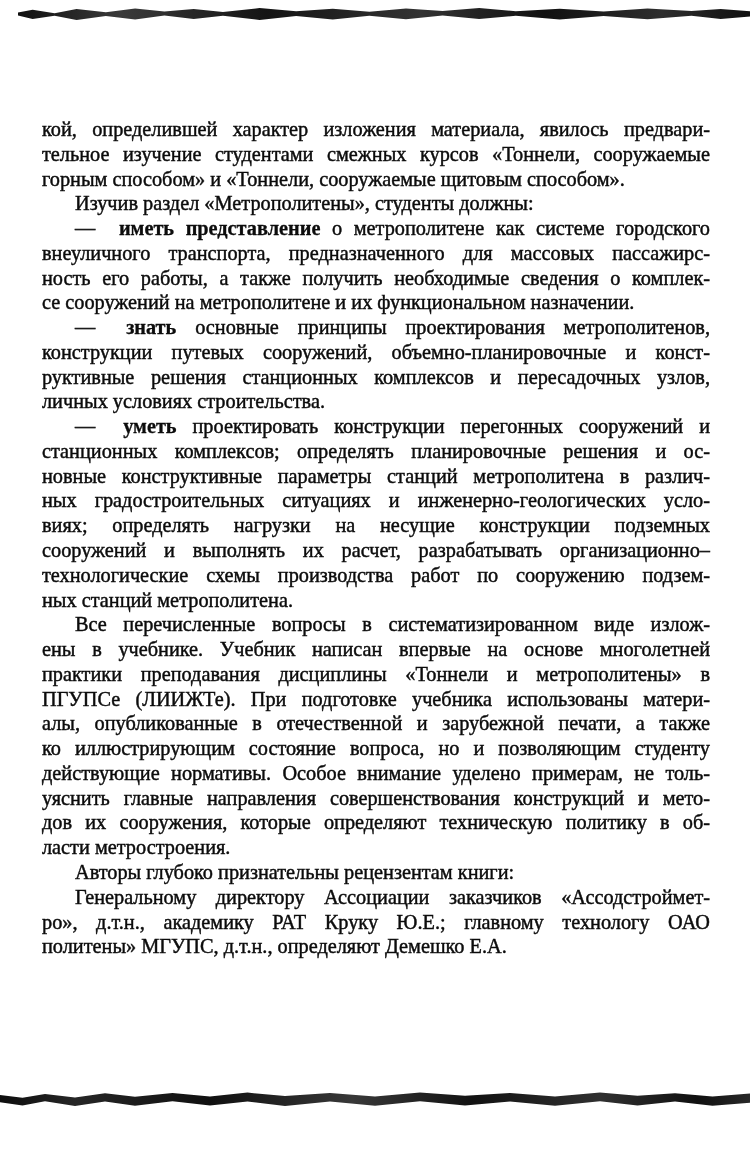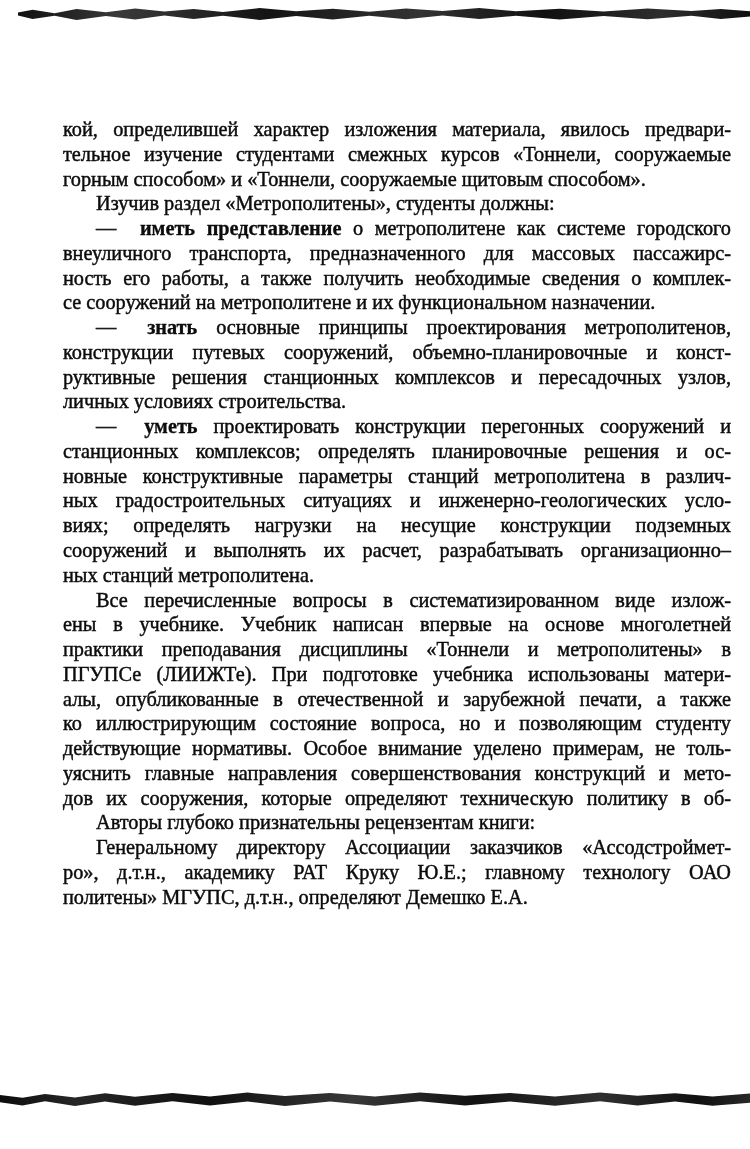--- a/index.html
+++ b/index.html
@@ -20,21 +20,20 @@
     background: #ffffff;
   }
   .textblock {
     position: absolute;
     left: 42px;
     top: 117px;
     width: 668px;
     color: var(--ink, #0c0c0c);
     font-size: 20.3px;
     line-height: 24.78px;
-    margin-left: 21px;
     -webkit-text-stroke: 0.45px var(--ink, #0c0c0c);
   }
   .line {
     height: 24.78px;
     text-align: justify;
     text-align-last: justify;
     white-space: nowrap;
   }
   .line.pend {
     text-align: center;
@@ -86,29 +85,31 @@
       <div class="line indent"><span>— </span><span class="b">знать</span><span> основные принципы проектирования метрополитенов,</span></div>
       <div class="line"><span>конструкции путевых сооружений, объемно-планировочные и конст-</span></div>
       <div class="line"><span>руктивные решения станционных комплексов и пересадочных узлов,</span></div>
       <div class="line pend"><span>личных условиях строительства.</span></div>
       <div class="line indent"><span>— </span><span class="b">уметь</span><span> проектировать конструкции перегонных сооружений и</span></div>
       <div class="line"><span>станционных комплексов; определять планировочные решения и ос-</span></div>
       <div class="line"><span>новные конструктивные параметры станций метрополитена в различ-</span></div>
       <div class="line"><span>ных градостроительных ситуациях и инженерно-геологических усло-</span></div>
       <div class="line"><span>виях; определять нагрузки на несущие конструкции подземных</span></div>
       <div class="line"><span>сооружений и выполнять их расчет, разрабатывать организационно–</span></div>
+      <div class="line"><span>технологические схемы производства работ по сооружению подзем-</span></div>
       <div class="line pend"><span>ных станций метрополитена.</span></div>
       <div class="line indent"><span>Все перечисленные вопросы в систематизированном виде излож-</span></div>
       <div class="line"><span>ены в учебнике. Учебник написан впервые на основе многолетней</span></div>
       <div class="line"><span>практики преподавания дисциплины «Тоннели и метрополитены» в</span></div>
       <div class="line"><span>ПГУПСе (ЛИИЖТе). При подготовке учебника использованы матери-</span></div>
       <div class="line"><span>алы, опубликованные в отечественной и зарубежной печати, а также</span></div>
       <div class="line"><span>ко иллюстрирующим состояние вопроса, но и позволяющим студенту</span></div>
       <div class="line"><span>действующие нормативы. Особое внимание уделено примерам, не толь-</span></div>
       <div class="line"><span>уяснить главные направления совершенствования конструкций и мето-</span></div>
       <div class="line"><span>дов их сооружения, которые определяют техническую политику в об-</span></div>
+      <div class="line pend"><span>ласти метростроения.</span></div>
       <div class="line indent pend"><span>Авторы глубоко признательны рецензентам книги:</span></div>
       <div class="line indent"><span>Генеральному директору Ассоциации заказчиков «Ассодстроймет-</span></div>
       <div class="line"><span>ро», д.т.н., академику РАТ Круку Ю.Е.; главному технологу ОАО</span></div>
       <div class="line pend"><span>политены» МГУПС, д.т.н., определяют Демешко Е.А.</span></div>
     </div>
   <div class="band band-bottom"></div>
 </div>
 
 </body></html>

